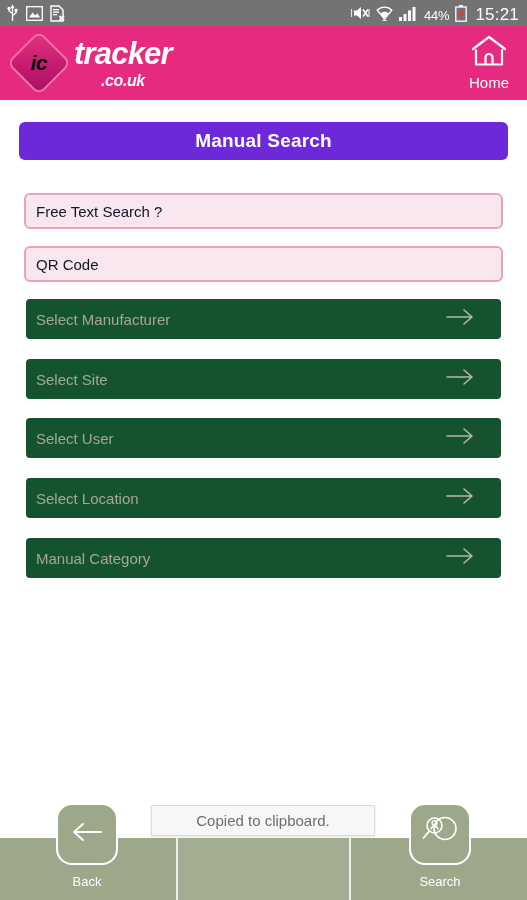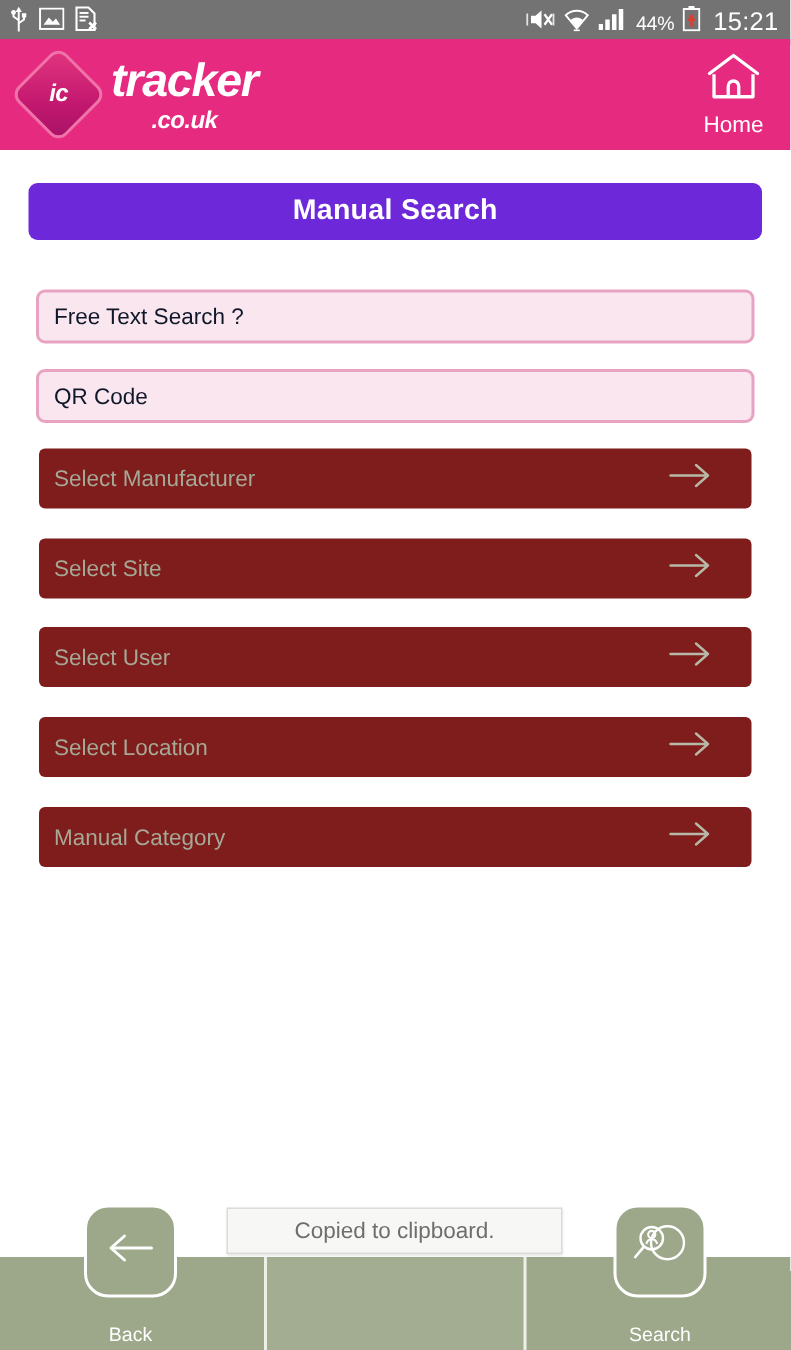--- a/index.html
+++ b/index.html
@@ -35,22 +35,22 @@
     display:flex; align-items:center; justify-content:center;
   }
   .diamond .dshape {
     position:absolute; top:8px; left:8px; width:46px; height:46px;
     transform: rotate(45deg);
     border-radius:8px;
     background: linear-gradient(135deg, #e3357f 0%, #c2186f 60%, #a81266 100%);
     border:2px solid #ef72a8;
   }
   .diamond .dtext {
-    position:relative; z-index:2; color:#ffffff;
-    font-weight:bold; font-style:italic; font-size:16px; letter-spacing:-0.5px;
+    position:relative; z-index:2; color:#000000;
+    font-weight:bold; font-style:italic; font-size:21px; letter-spacing:-0.5px;
   }
   .wordmark {
     color:#fff; font-weight:bold; font-style:italic;
     font-size:31px; letter-spacing:-0.8px; margin-left:4px;
     display:flex; align-items:center;flex-direction:column;
   }
   .wordmark .tld { font-size:16px; letter-spacing:-0.4px; }
   .home-btn {
     margin-left:auto; margin-right:18px;
     display:flex; flex-direction:column; align-items:center; gap:2px;
@@ -72,21 +72,21 @@
     background:#fae6ee; border:2px solid #e8a3c2; border-radius:6px;
     display:flex; align-items:center; padding-left:10px;
   }
   .pink-field .ph { color:#0f172a; font-size:15px; }
   #field-free { top:193px; }
   #field-qr   { top:246px; }
 
   
   .select-row {
     position:absolute; left:26px; width:475px; height:40px;
-    background:#7f1d1d; border-radius:4px;
+    background:#14532d; border-radius:4px;
     display:flex; align-items:center; padding:0 26px 0 10px;
   }
   .select-row .sr-label { color:#a6a896; font-size:15px; }
   .select-row .sr-arrow { margin-left:auto; display:block; }
   #row-0 { top:299px; }
   #row-1 { top:359px; }
   #row-2 { top:418px; }
   #row-3 { top:478px; }
   #row-4 { top:538px; }
 
@@ -95,21 +95,21 @@
     position:absolute; left:0; top:838px; width:527px; height:62px;
     background:#9da88b;
   }
   .bb-mid {
     position:absolute; left:176px; top:0; width:175px; height:62px;
     background:#a3ad91;
     border-left:2px solid #eef0e8; border-right:2px solid #eef0e8;
   }
   .bb-item {
     position:absolute; display:flex; flex-direction:column;
-    align-items:center; width:110px;gap:8px;
+    align-items:center; width:110px;
   }
   #bb-back   { left:32px;  top:803px; }
   #bb-search { left:385px; top:803px; }
   .bb-square {
     width:62px; height:62px; border:2px solid #ffffff; border-radius:16px;
     display:flex; align-items:center; justify-content:center;
     background: transparent;
   }
   #bb-back .bb-square   { background:#9da88b; }
   #bb-search .bb-square { background:#9da88b; }

